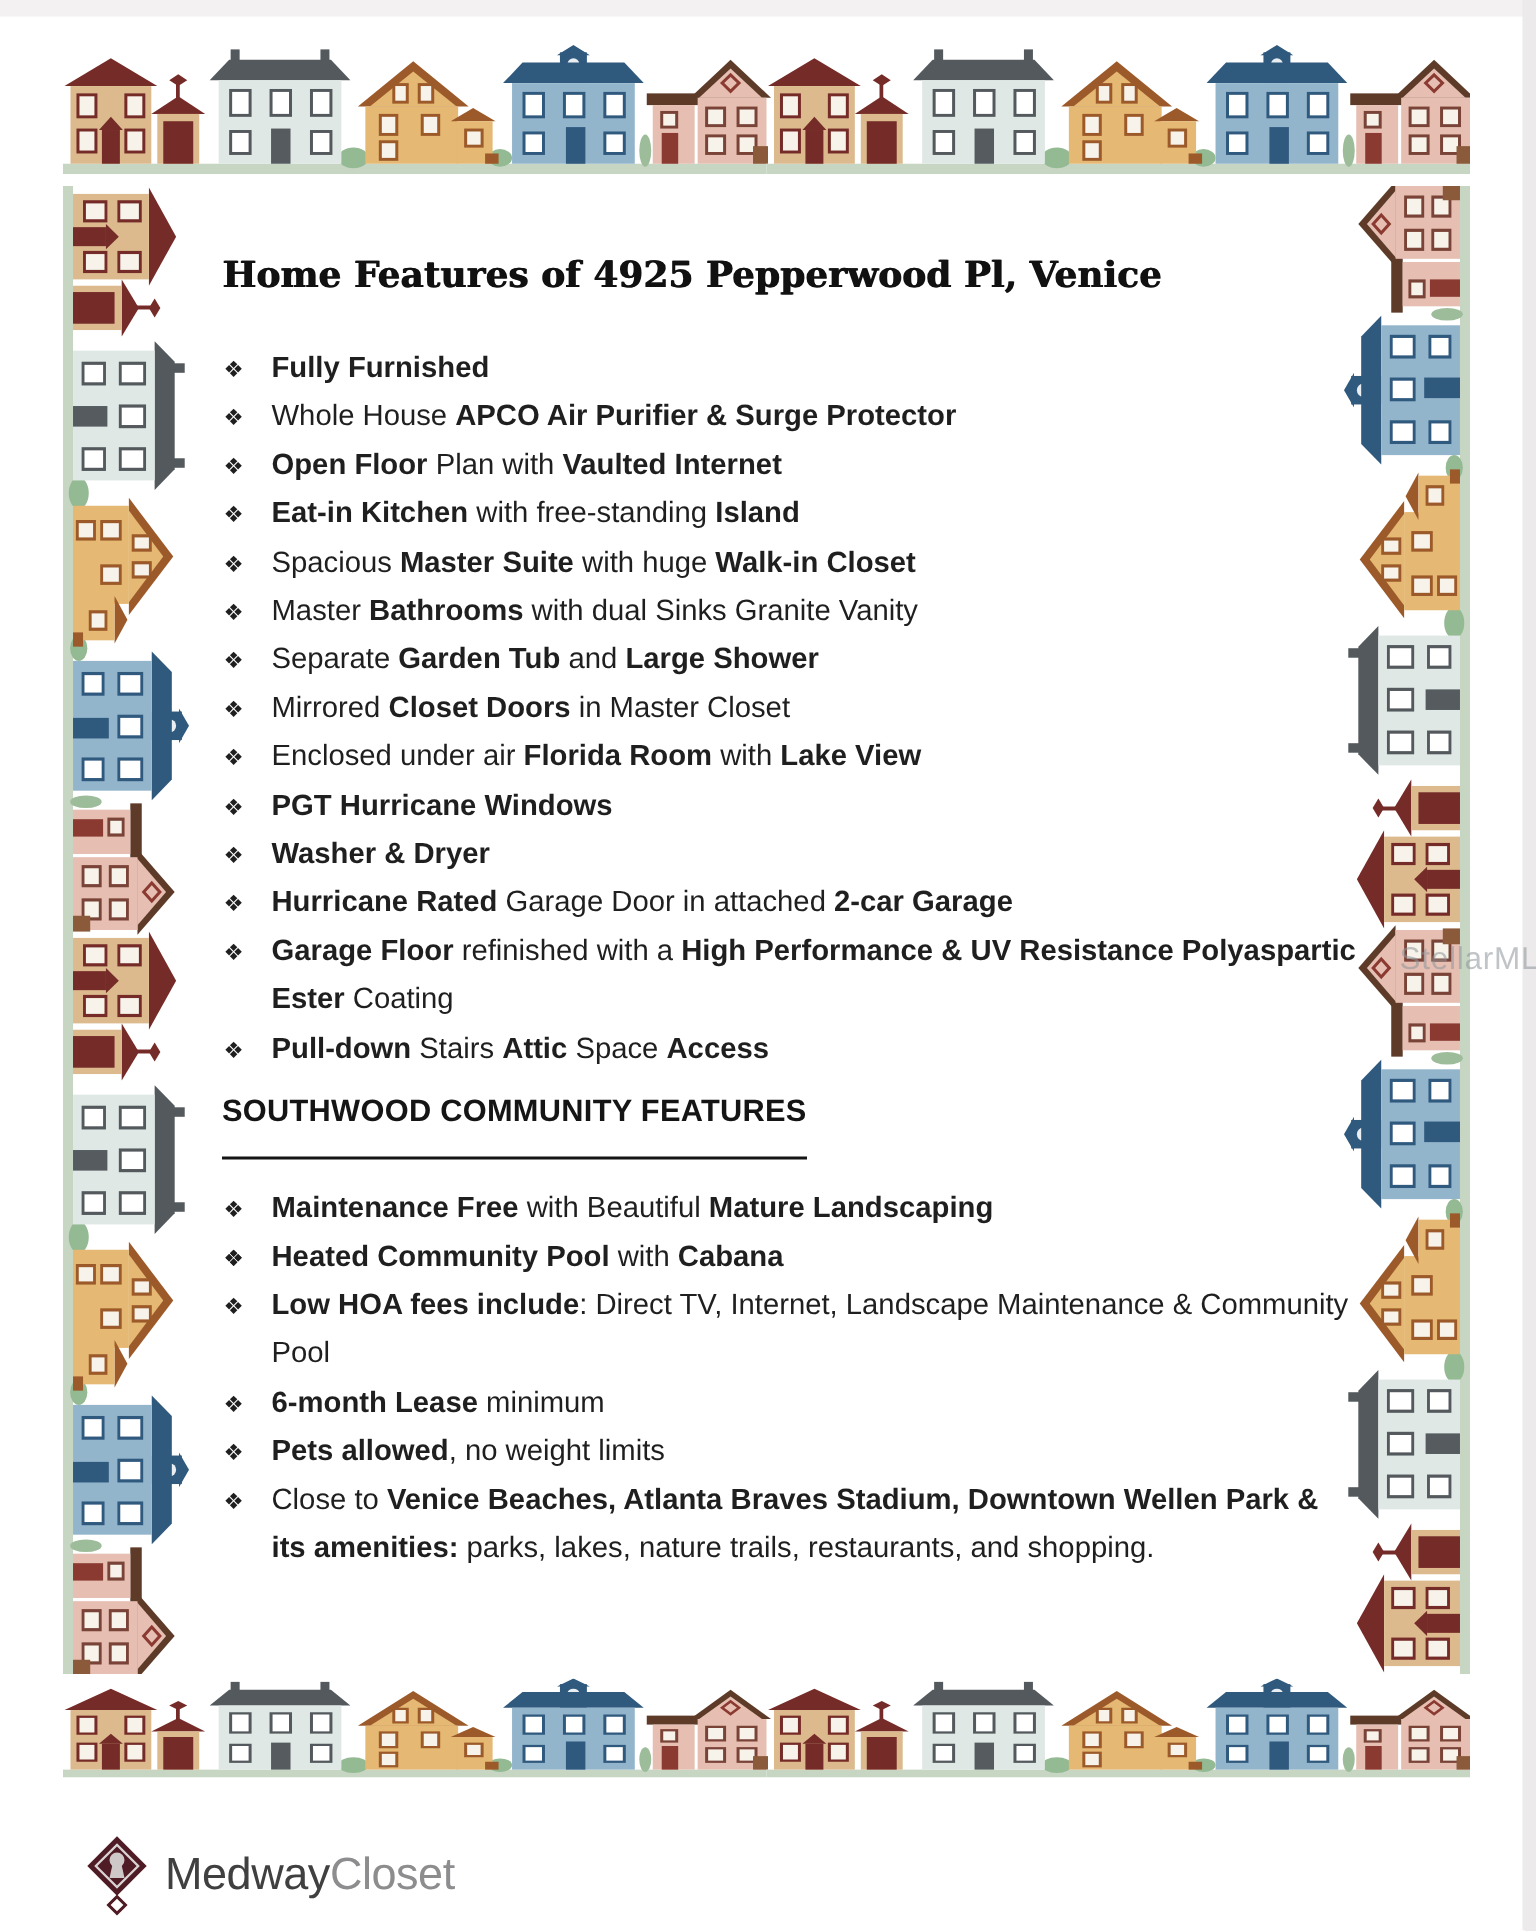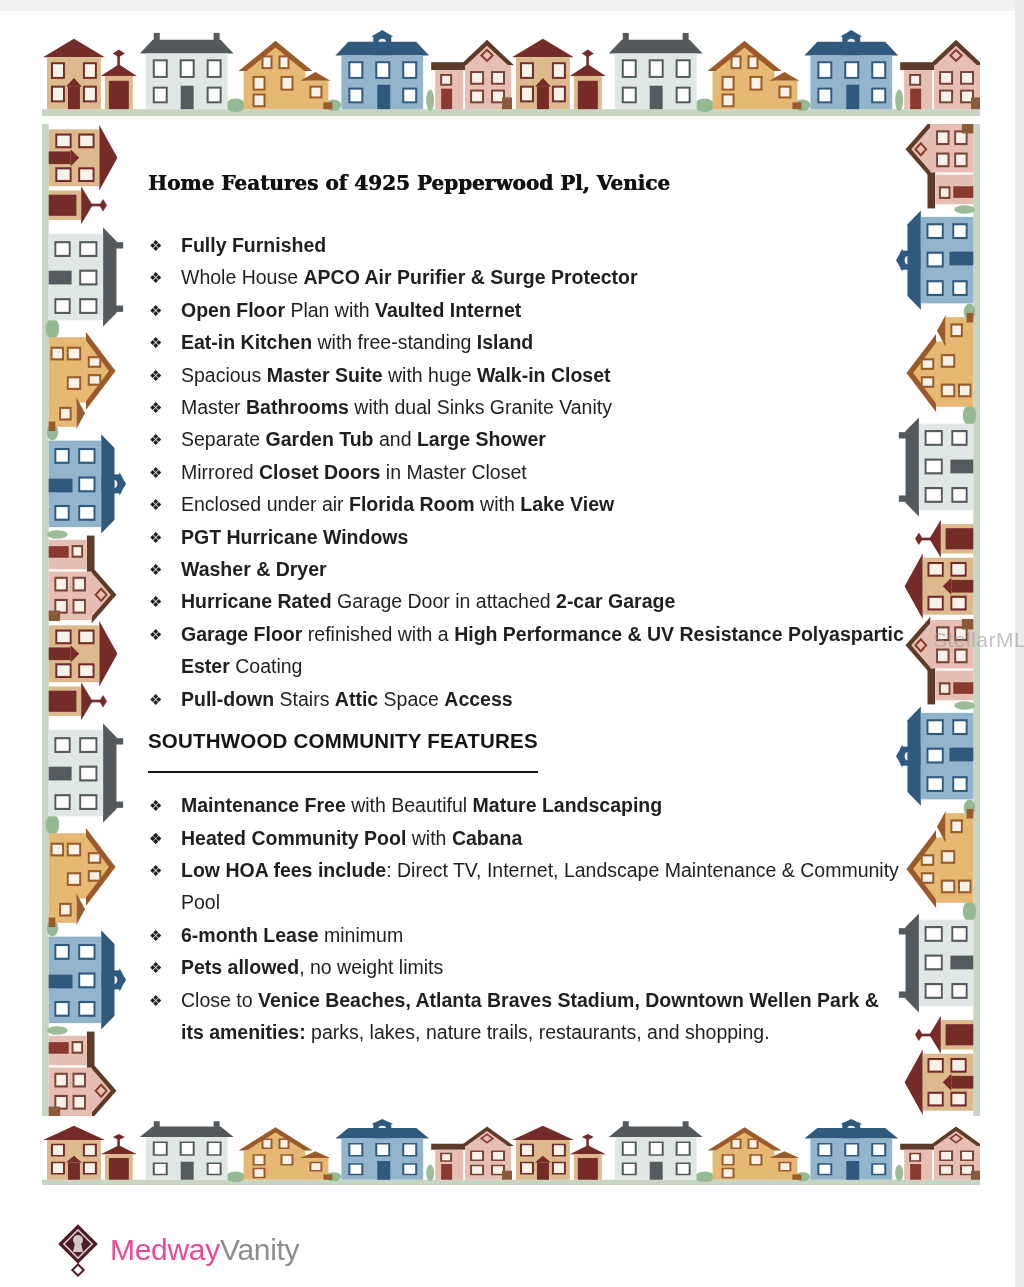--- a/index.html
+++ b/index.html
@@ -14,21 +14,21 @@
   
   .border-top    { position:absolute; left:42px;  top:30px;   width:938px; height:86px; }
   .border-bottom { position:absolute; left:42px;  top:1119px; width:938px; height:66px; }
   .border-left   { position:absolute; left:42px;  top:124px;  width:84px;  height:992px; }
   .border-right  { position:absolute; left:896px; top:124px;  width:84px;  height:992px; }
 
   .content { position:absolute; left:148px; top:163px; width:758px; color:#1f1f1f; }
   .title {
     margin:0 0 26px 0;
     font-family:"DejaVu Serif", serif;
-    font-weight:bold; font-size:20px; line-height:40px;
+    font-weight:bold; font-size:24px; line-height:40px;
     color:#111; text-shadow:0.6px 0 0 currentColor;
     white-space:nowrap;
   }
   .li {
     position:relative; padding-left:33px;
     font-size:19.5px; line-height:32.4px; color:#1f1f1f;
   }
   .li .bullet {
     position:absolute; left:1px; top:1px;
     font-family:"DejaVu Sans", sans-serif; font-size:15px; color:#1f1f1f;
@@ -40,21 +40,21 @@
     border-bottom:2.5px solid #151515; padding-bottom:18px; letter-spacing:0.2px;
   }
   .watermark {
     position:absolute; left:933px; top:628px;
     font-size:21px; color:#8e959b; opacity:0.55; letter-spacing:0.5px;
     white-space:nowrap;
   }
   .logo { position:absolute; left:54px; top:1222px; display:flex; align-items:center; }
   .logo svg { display:block; }
   .logo-text { font-size:30px; letter-spacing:-0.3px; margin-left:6px; }
-  .logo-medway { color:#ec4899; }
+  .logo-medway { color:#404040; }
   .logo-realty { color:#8d8d8f; }
   .defs-hidden { position:absolute; width:0; height:0; overflow:hidden; }
 </style>
 </head>
 <body>
 
 <div class="page">
 
   <div class="edge-top"></div>
   <div class="edge-right"></div>
@@ -194,17 +194,17 @@
 
   <div class="logo">
     <svg width="50" height="56" viewBox="0 0 50 56">
       <rect x="10" y="8" width="28" height="28" transform="rotate(45 24 22)" fill="#4f1b24"></rect>
       <rect x="14" y="12" width="20" height="20" transform="rotate(45 24 22)" fill="none" stroke="#d9d2d2" stroke-width="1.5"></rect>
       <circle cx="24" cy="18" r="5" fill="#cfc8c8"></circle>
       <polygon points="21,21 27,21 29,30 19,30" fill="#cfc8c8"></polygon>
       <rect x="20" y="44" width="8" height="8" transform="rotate(45 24 48)" fill="none" stroke="#4f1b24" stroke-width="2"></rect>
     </svg>
     <div class="logo-text">
-      <span class="logo-medway">Medway</span><span class="logo-realty">Vanity</span>
+      <span class="logo-medway">Medway</span><span class="logo-realty">Closet</span>
     </div>
   </div>
 
 </div>
 
 </body></html>

